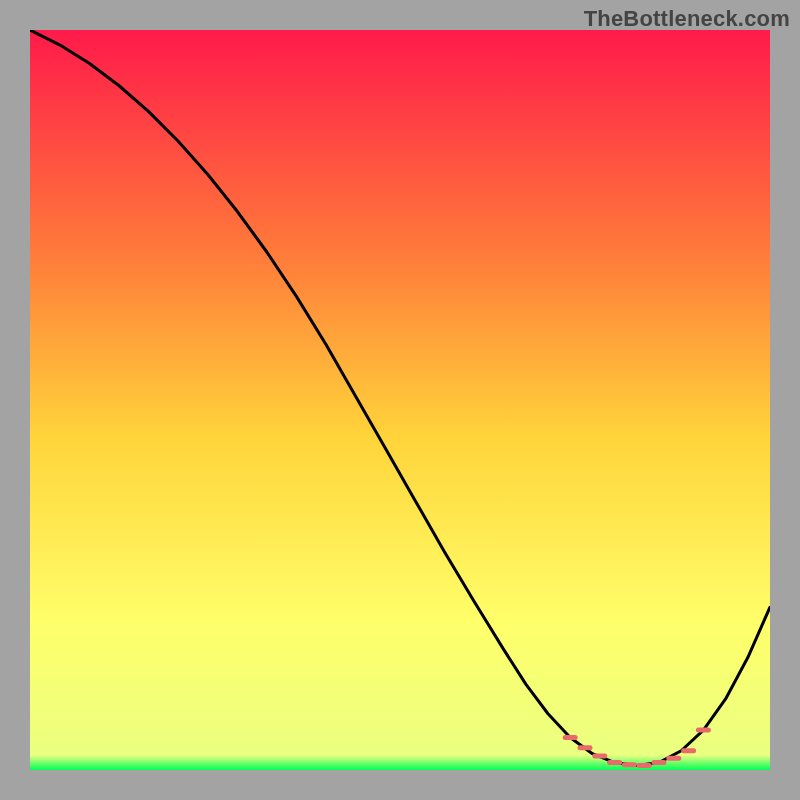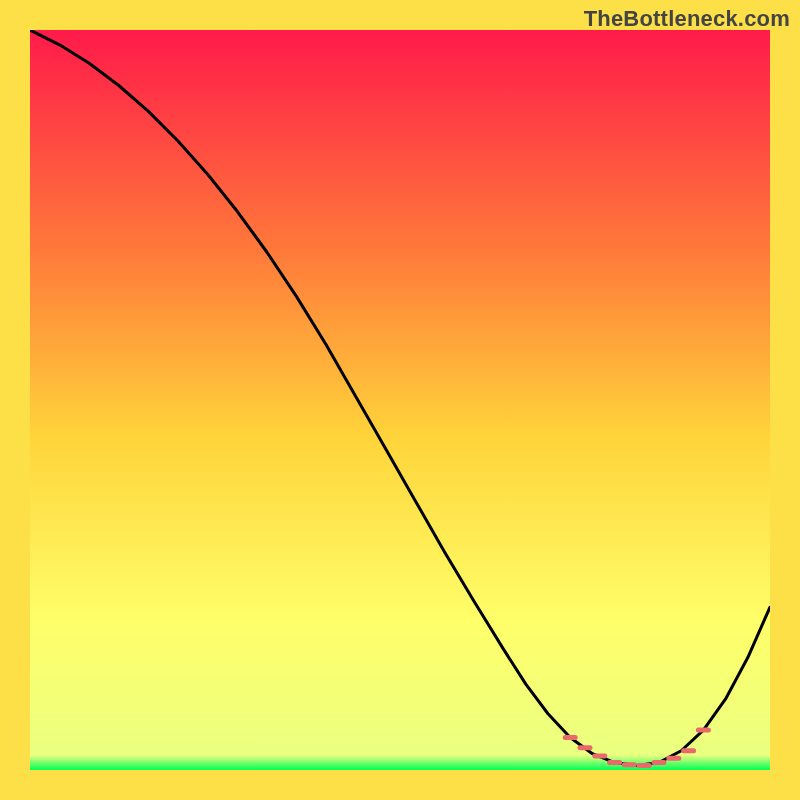--- a/index.html
+++ b/index.html
@@ -7,21 +7,21 @@
     padding: 0;
     background: #000;
     width: 800px;
     height: 800px;
     overflow: hidden;
   }
   .container {
     width: 800px;
     height: 800px;
     position: relative;
-    background: #fde047;
+    background: #a3a3a3;
   }
   .watermark {
     position: absolute;
     top: 6px;
     right: 10px;
     color: #444;
     font-family: Arial, Helvetica, sans-serif;
     font-size: 22px;
     font-weight: 600;
     letter-spacing: 0.2px;

